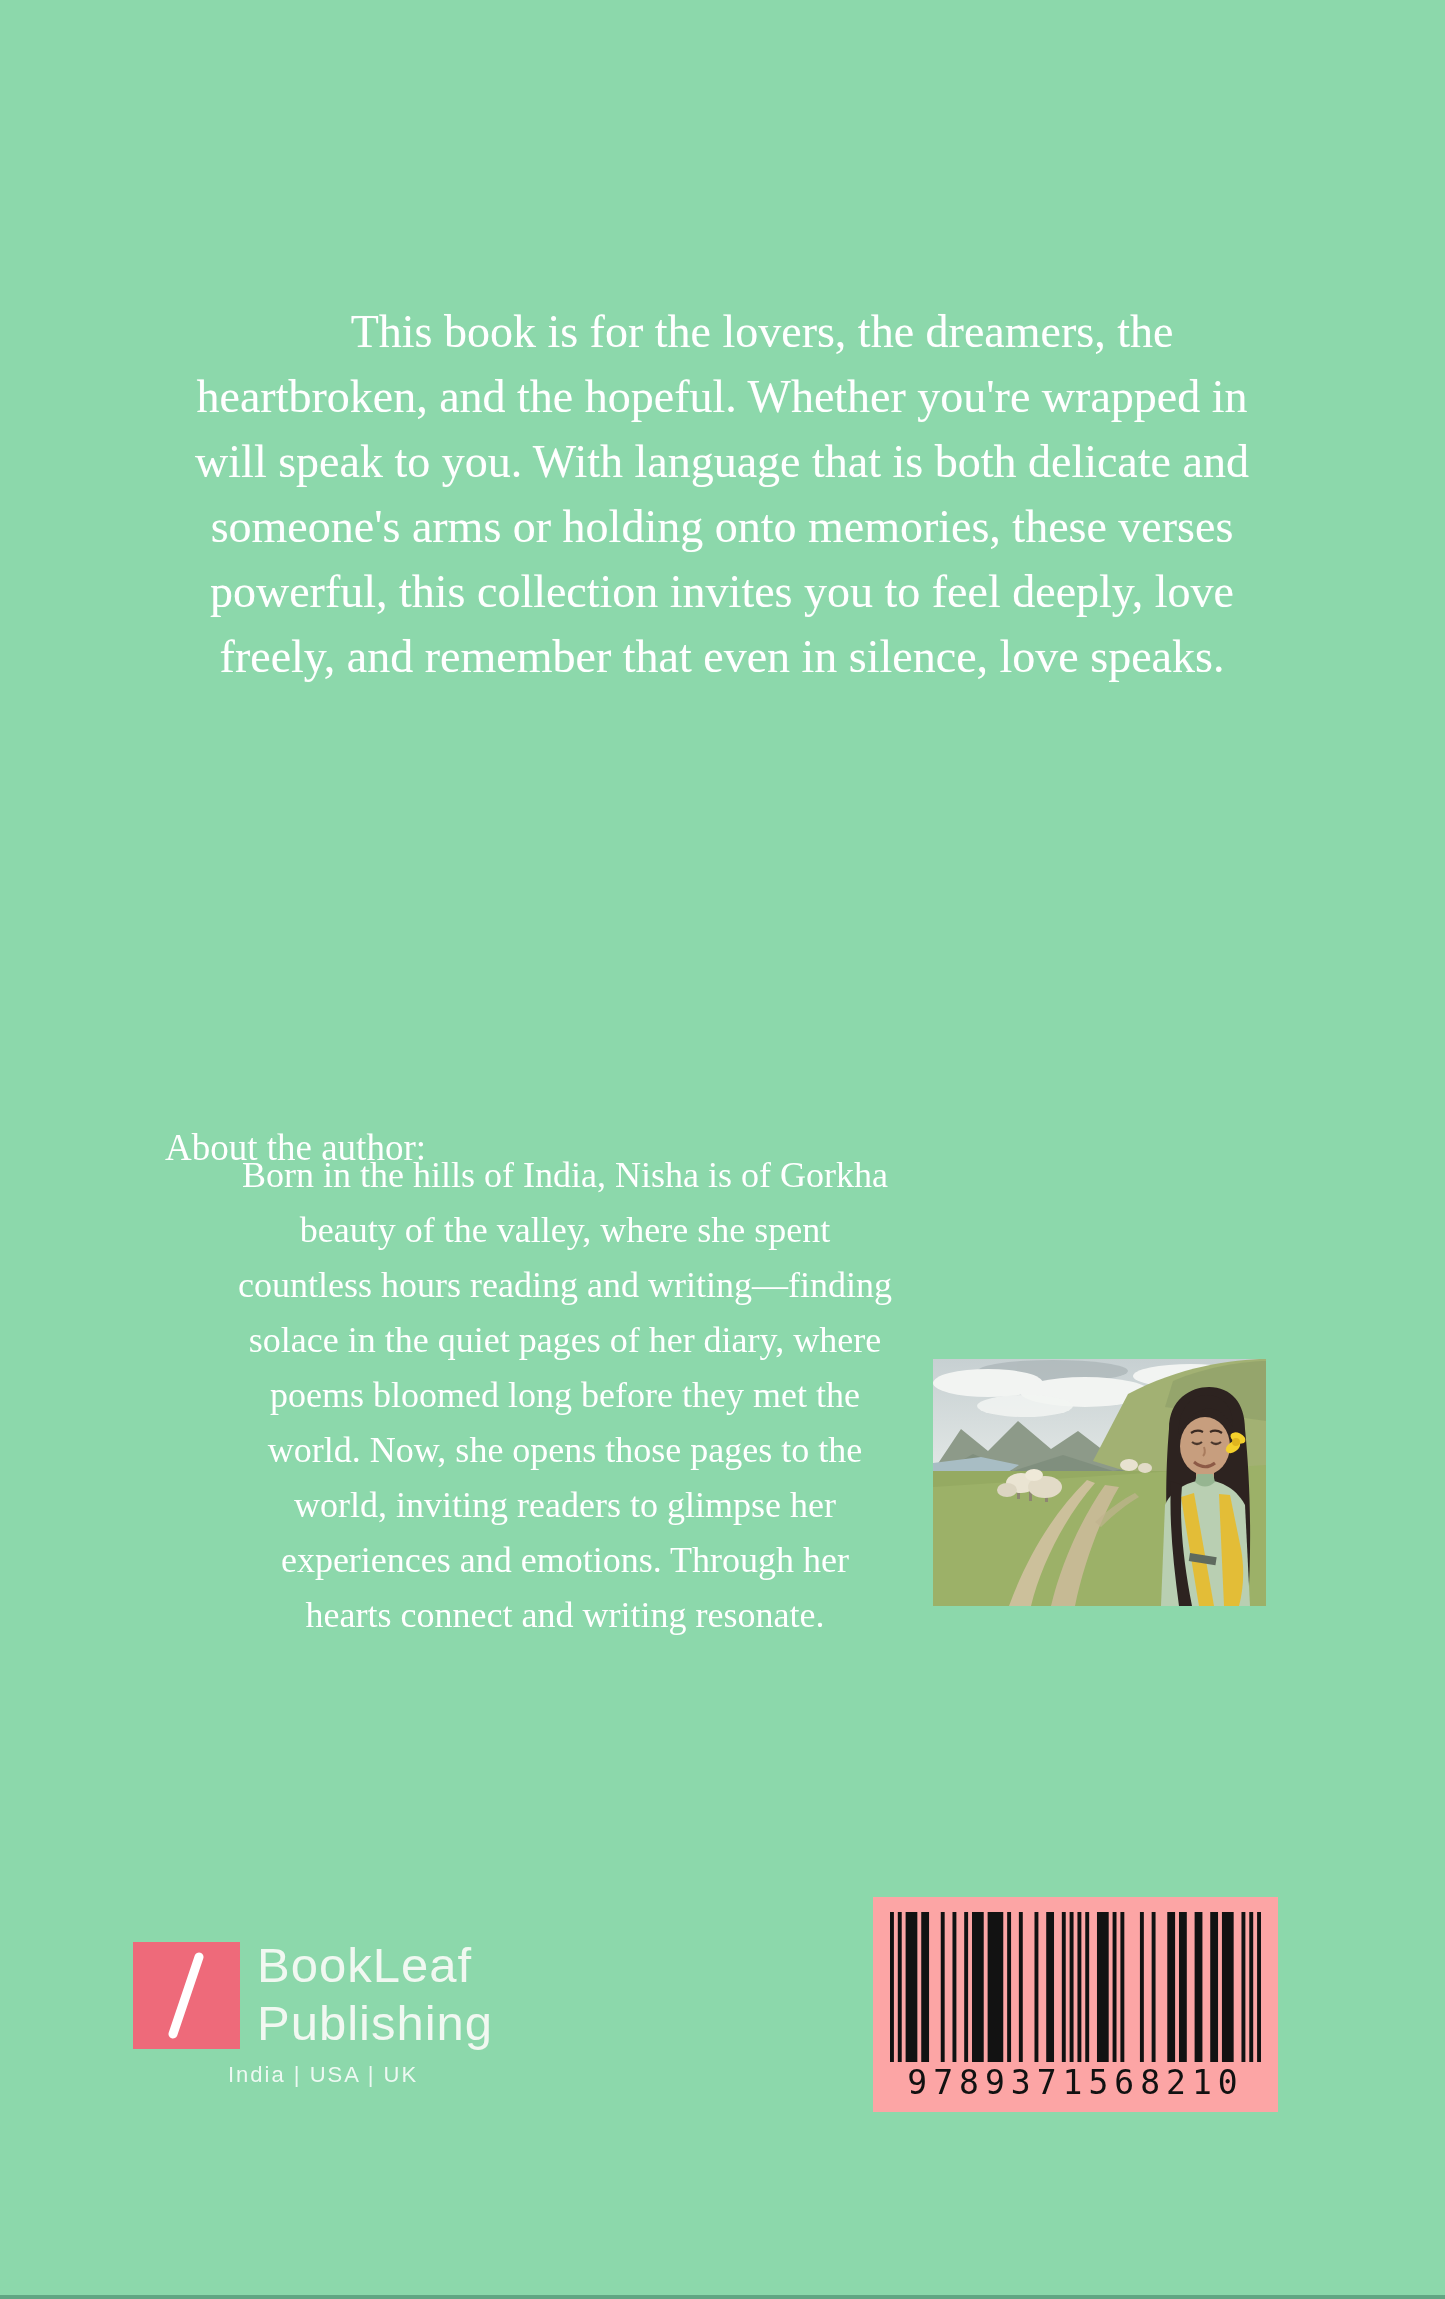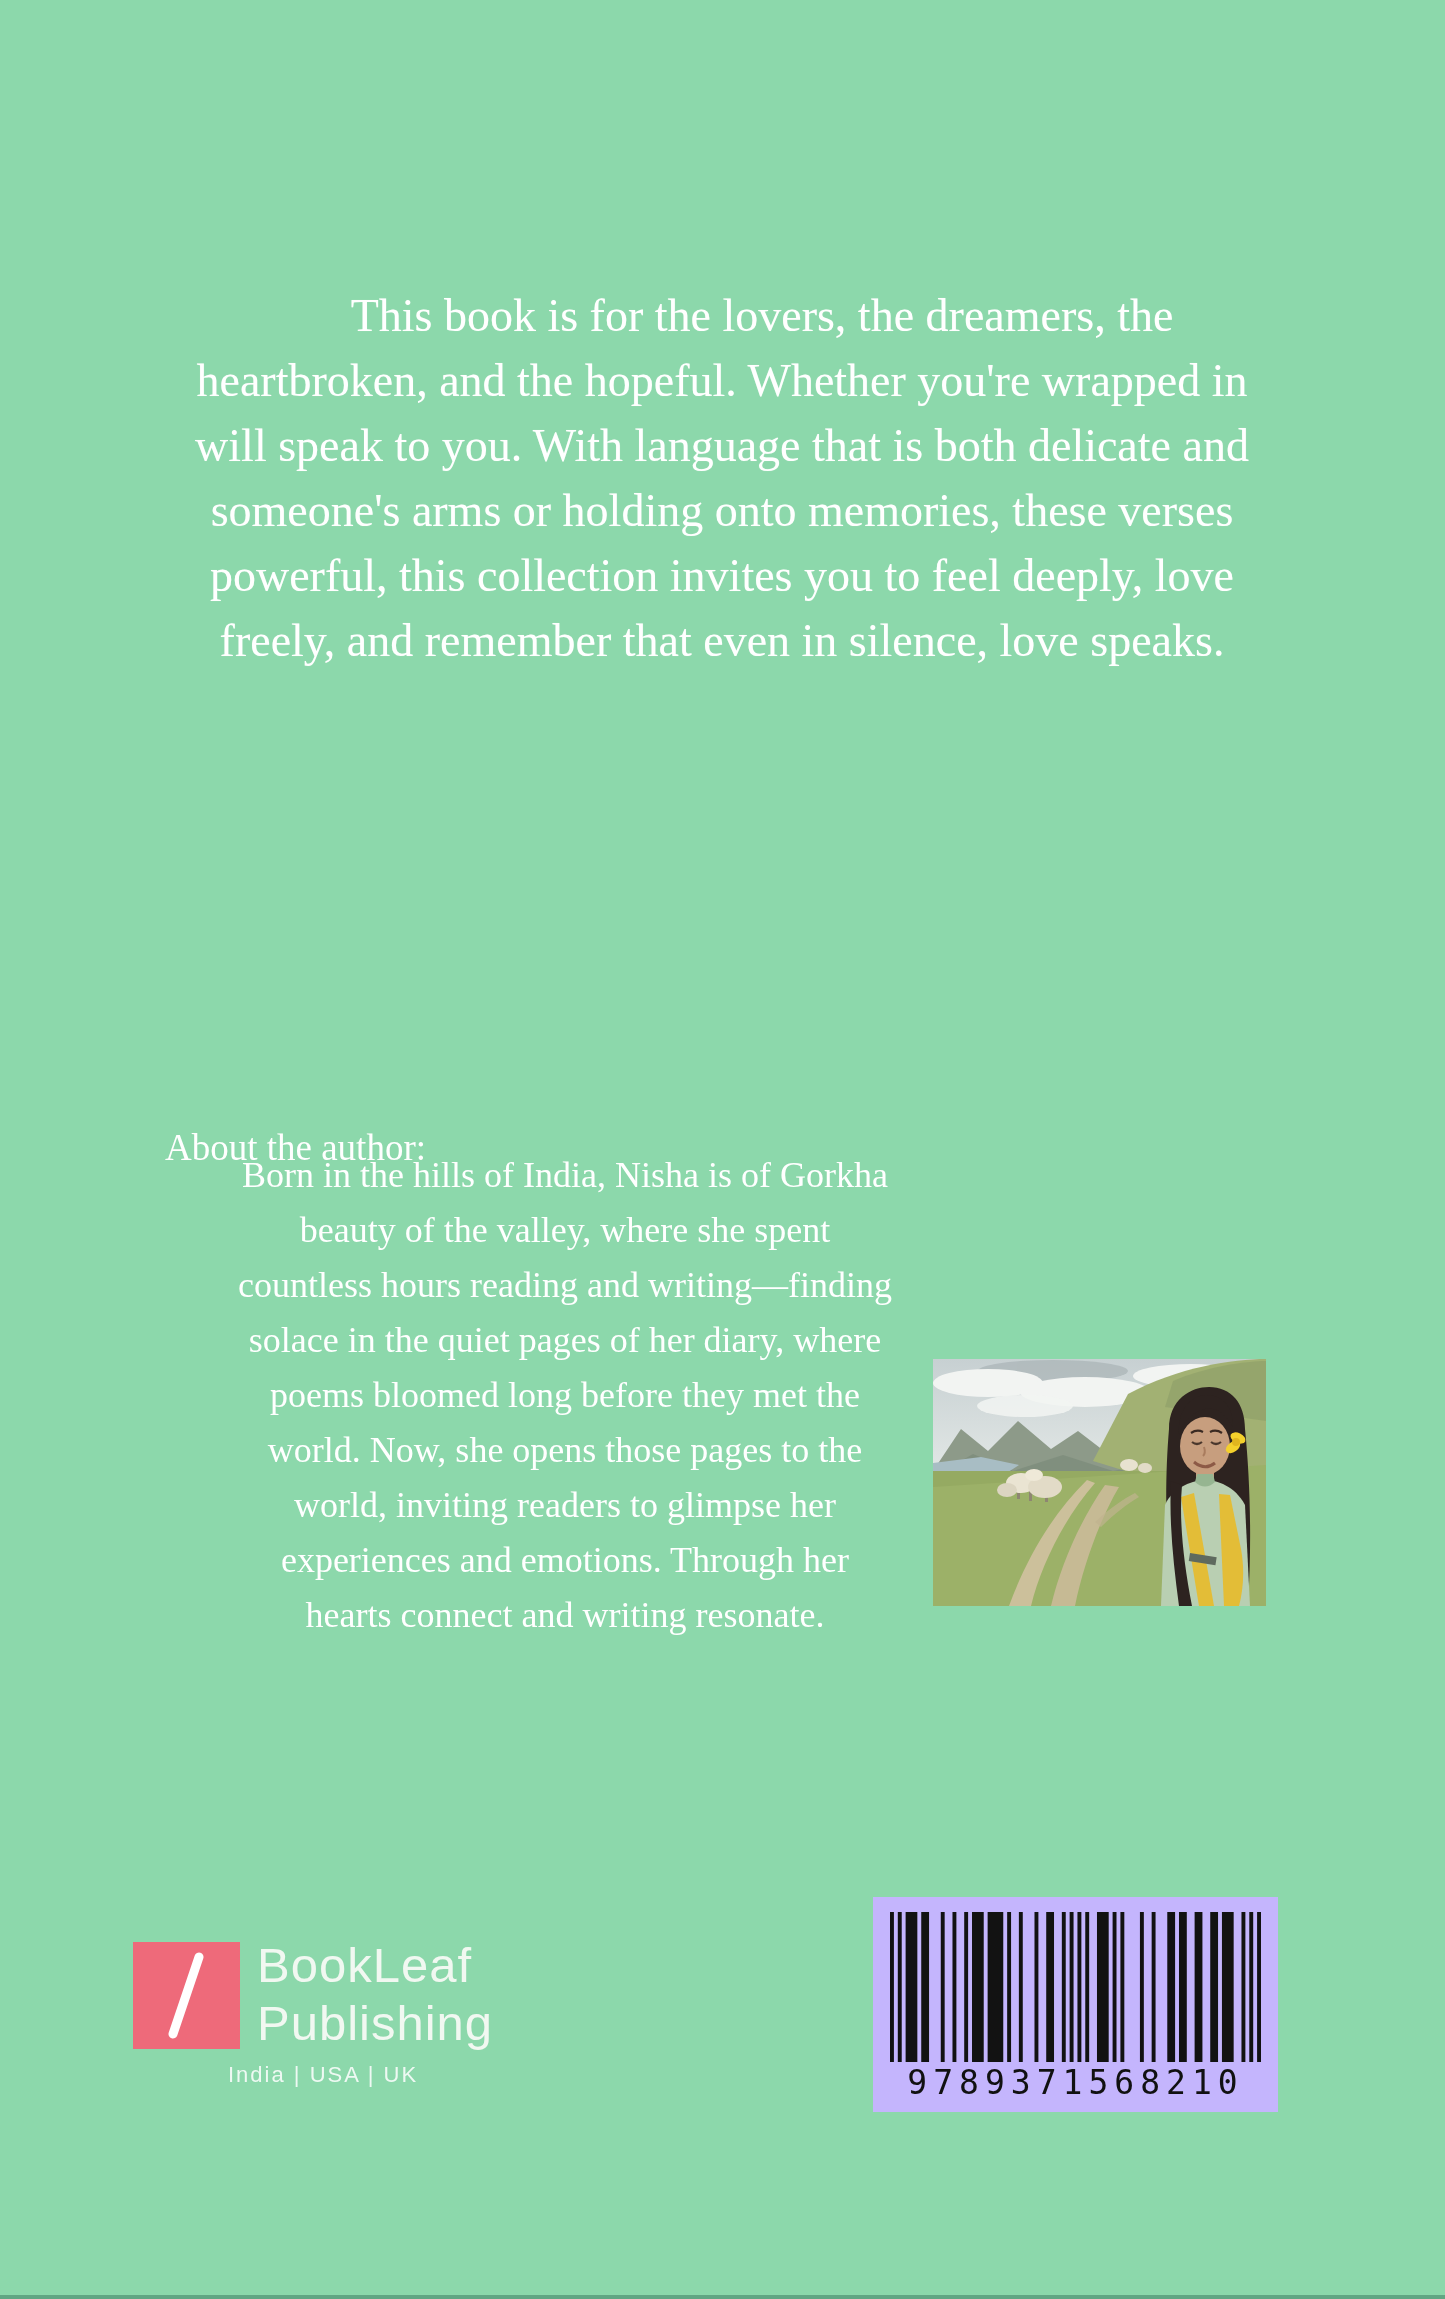--- a/index.html
+++ b/index.html
@@ -7,21 +7,21 @@
     position:relative; width:1445px; height:2299px;
     background:#8cd8ab; overflow:hidden;
     font-family:"Liberation Serif", serif; color:#ffffff;
   }
   
   .blurb {
     position:absolute; top:283px; left:92px; width:1260px;
     font-size:46px; line-height:65px; text-align:center;
     text-shadow:0 0 1px rgba(255,255,255,.35);
   }
-  .blurb .line.first { transform:translateX(40px); }
+  .blurb .line.first { transform:translateX(40px);margin-top:16px; }
   
   .about-heading {
     position:absolute; top:1078px; left:165px;
     font-size:37px;
     margin-top:48px;
   }
   .bio {
     position:absolute; top:1148px; left:165px; width:800px;
     font-size:36px; line-height:55px; text-align:center;
   }
@@ -45,21 +45,21 @@
   }
   .pub-regions {
     position:absolute; left:228px; top:2062px;
     font-family:"Liberation Sans", sans-serif;
     font-size:22px; letter-spacing:2px;
     color:rgba(255,255,255,0.85);
   }
   
   .barcode-box {
     position:absolute; left:873px; top:1897px; width:405px; height:215px;
-    background:#c4b5fd; display:flex; flex-direction:column; align-items:center;
+    background:#fca5a5; display:flex; flex-direction:column; align-items:center;
   }
   #barcode-svg { margin-top:15px; width:371px; height:150px; }
   .isbn {
     font-family:"DejaVu Sans Mono", monospace;
     font-size:33px; letter-spacing:6px; color:#111;
     margin-top:1px; white-space:nowrap;
   }
   .bottom-edge {
     position:absolute; left:0; bottom:0; width:100%; height:4px;
     background:rgba(18,74,56,0.35);

